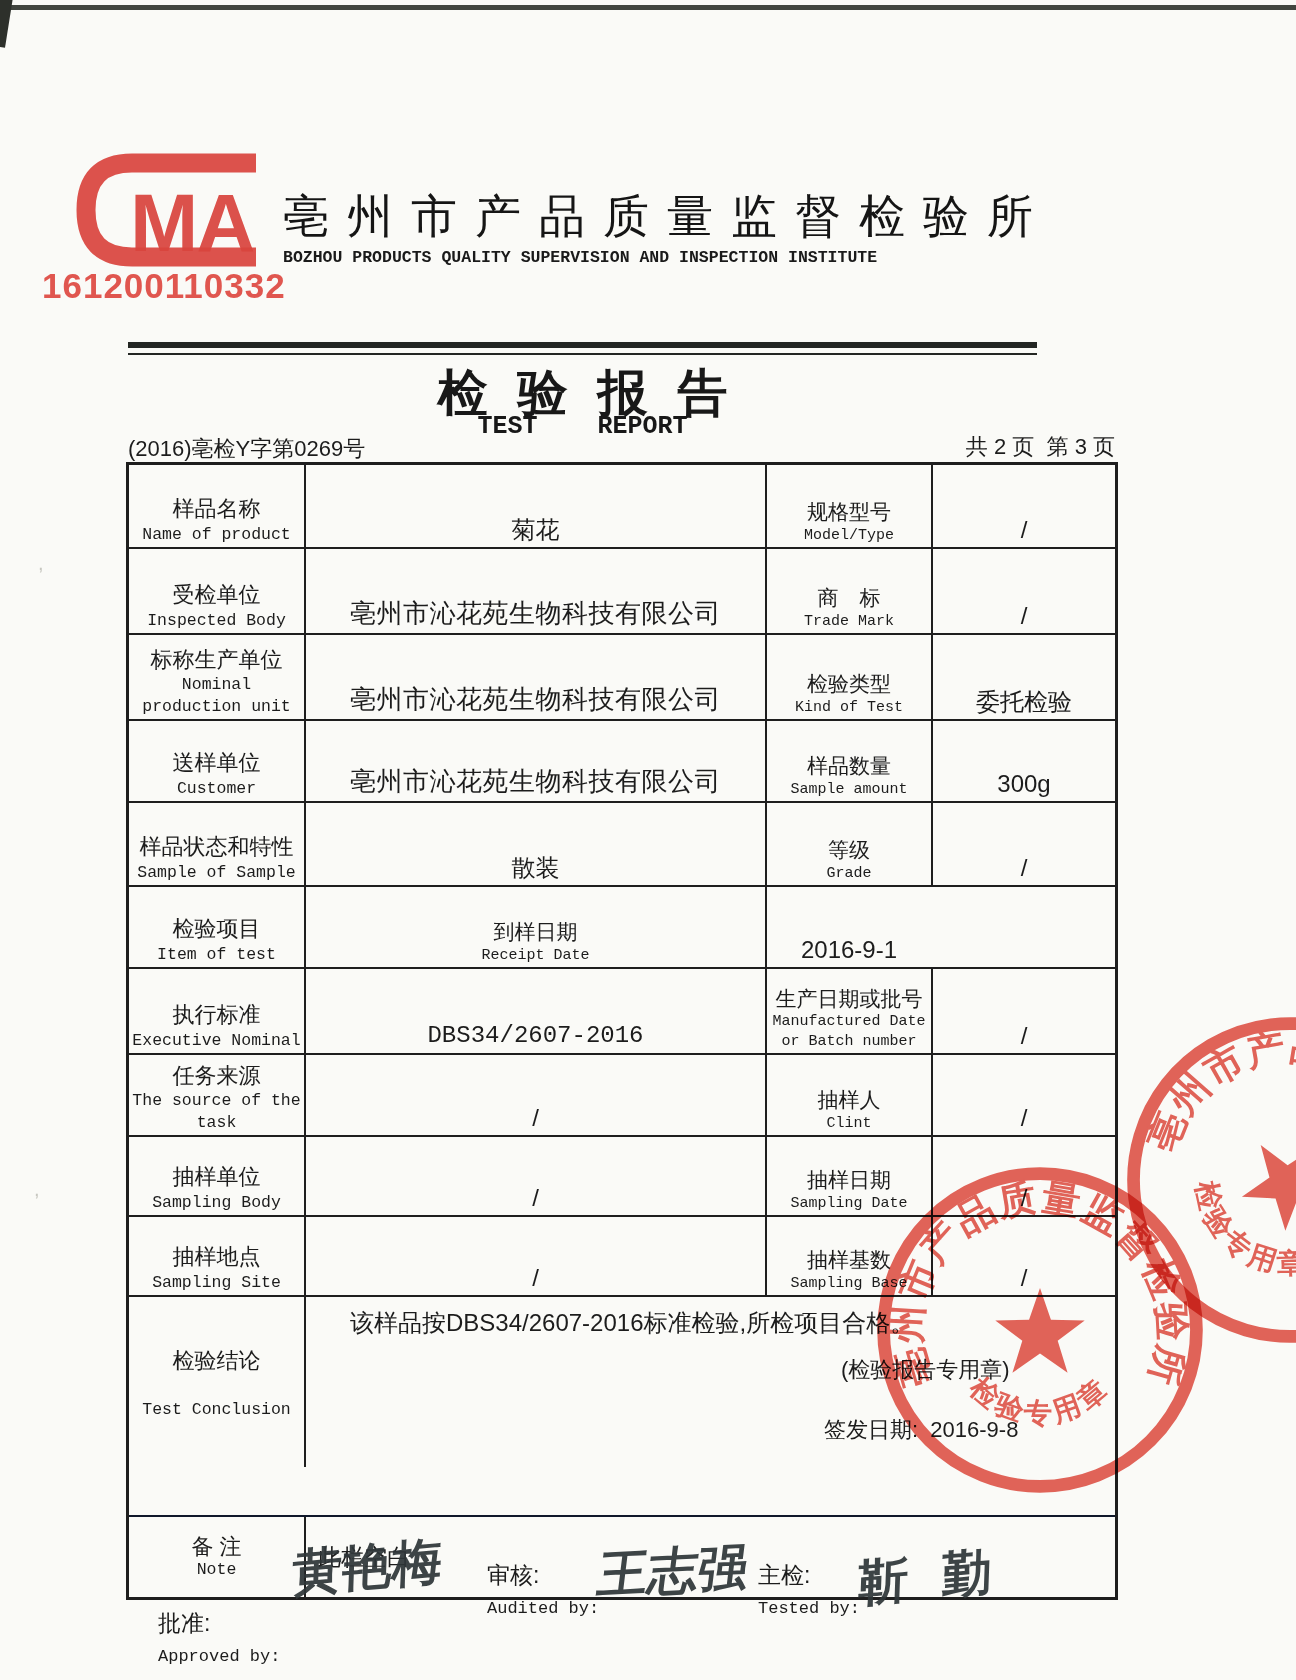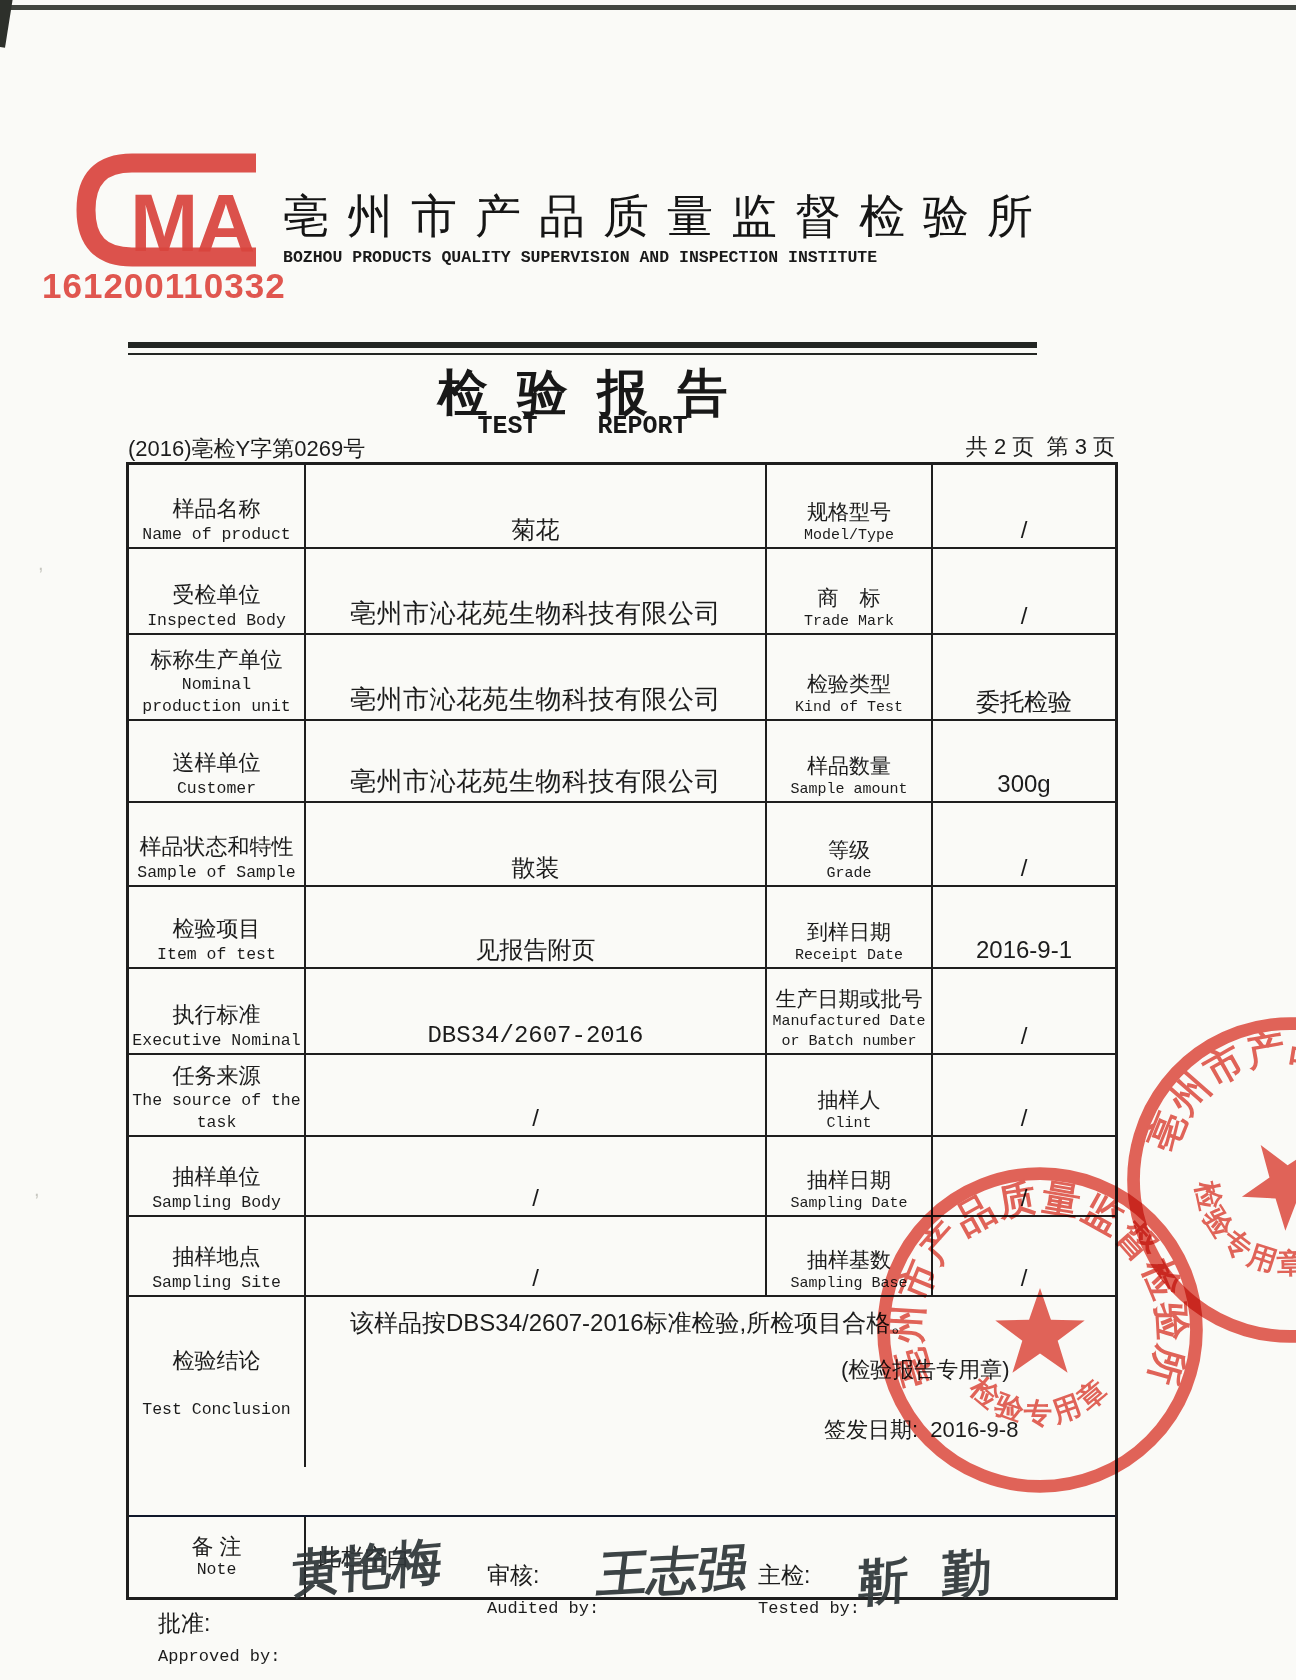--- a/index.html
+++ b/index.html
@@ -165,23 +165,20 @@
       <div class="cell">
         <span class="val">/</span>
         </div>
     </div>
 
     <div class="t-row" style="height:82px;">
       <div class="cell">
         <span class="lab-cn">检验项目</span>
         <span class="lab-en">Item of test</span>
         </div>
-      <div class="cell">
-        <span class="val">见报告附页</span>
-        </div>
       <div class="cell col3">
         <span class="lab-cn">到样日期</span>
         <span class="lab-en">Receipt Date</span>
         </div>
       <div class="cell">
         <span class="val">2016-9-1</span>
         </div>
     </div>
 
     <div class="t-row" style="height:86px;">

